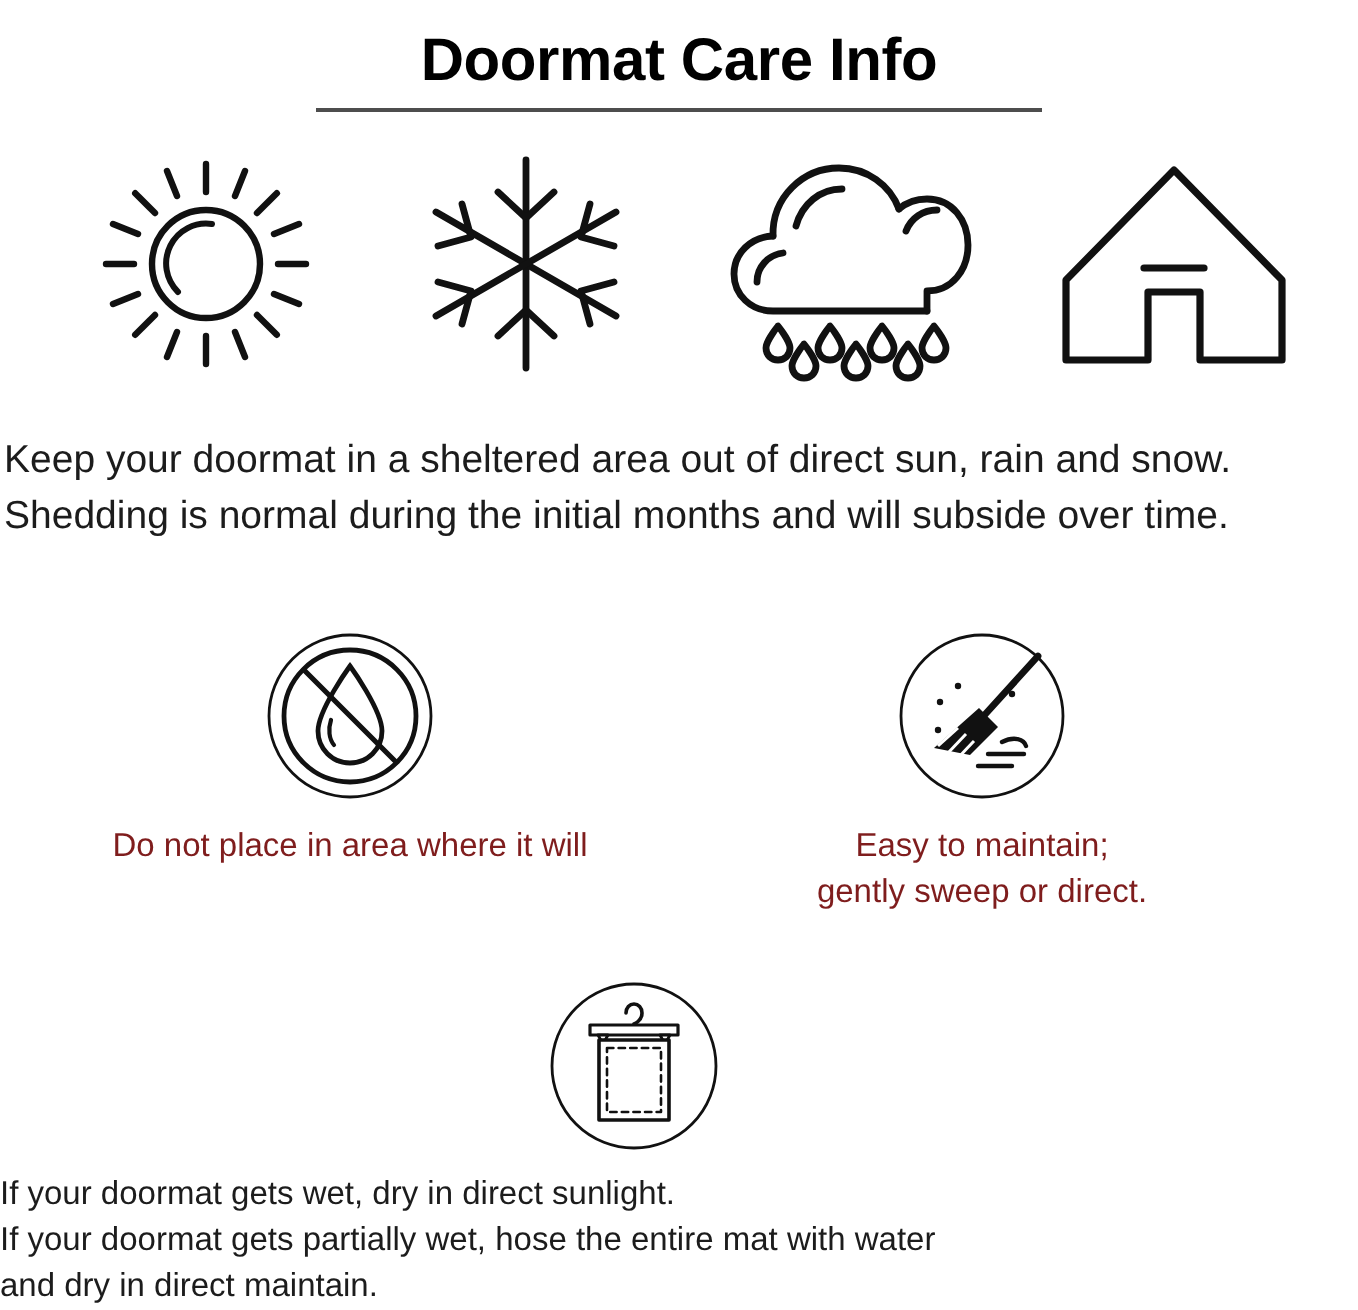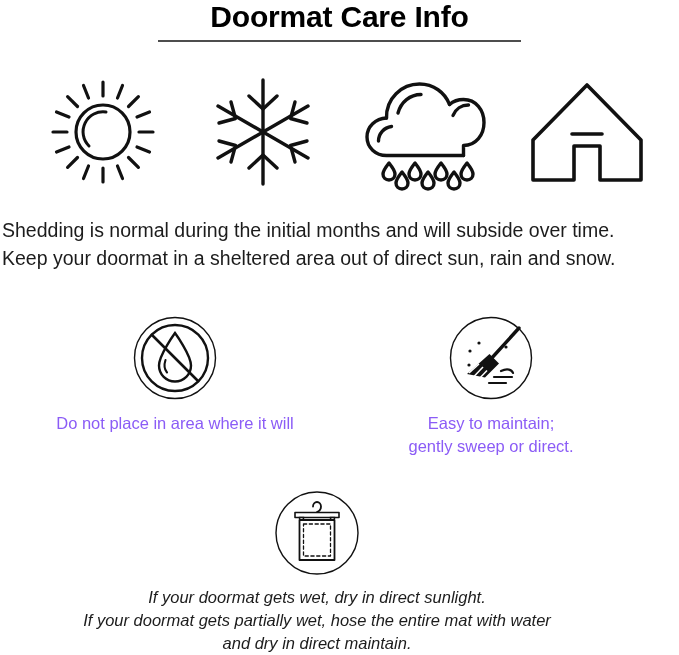--- a/index.html
+++ b/index.html
@@ -26,21 +26,21 @@
     text-align: center;
   }
   .page-title {
     font-family: "Liberation Sans", sans-serif;
     font-weight: bold;
     font-size: 30px;
     line-height: 34px;
     letter-spacing: -0.2px;
     color: #000000;
     margin: 0;
-    padding-top: 0;
+    padding-top: 14px;
   }
   .title-rule {
     width: 363px;
     height: 2px;
     background: #4d4d4d;
     margin: 6px auto 0 auto;
   }
 
   
   .icon-row {
@@ -97,33 +97,32 @@
   .col-right { left: 321px; }
   .circle-holder {
     height: 92px;
     display: flex;
     align-items: center;
     justify-content: center;
   }
   .caption {
     font-size: 16.5px;
     line-height: 23px;
-    color: #8b5cf6;
+    color: #7f1d1d;
     margin-top: 8px;
   }
   .caption .line { display: block; }
 
   
   .bottom-section {
     position: absolute;
     left: 0;
     top: 486px;
     width: 634px;
-    text-align: center;
-    font-style: italic;
+    text-align: left;
   }
   .bottom-circle-holder {
     height: 94px;
     display: flex;
     align-items: center;
     justify-content: center;
   }
   .bottom-caption {
     font-size: 16.5px;
     line-height: 23px;
@@ -225,22 +224,22 @@
       <svg width="118" height="112" viewBox="0 0 118 112" fill="none" stroke="#111111" stroke-width="3.6" stroke-linecap="round" stroke-linejoin="round">
         <path d="M5 64 L59 9 L113 64 L113 104 L72 104 L72 70 L46 70 L46 104 L5 104 Z"></path>
         <line x1="44" y1="58" x2="74" y2="58"></line>
       </svg>
     </span>
   </div>
 
 </div>
 
 <div class="intro-text">
+  <span class="line">Keep your doormat in a sheltered area out of direct sun, rain and snow.</span>
   <span class="line">Shedding is normal during the initial months and will subside over time.</span>
-  <span class="line">Keep your doormat in a sheltered area out of direct sun, rain and snow.</span>
 </div>
 
 <div class="pair-section">
 
   <div class="pair-col col-left">
     <div class="circle-holder">
       <span>
         <svg width="84" height="84" viewBox="0 0 84 84" fill="none" stroke="#111111" stroke-linecap="round">
           <circle cx="42" cy="42" r="40.5" stroke-width="1.4"></circle>
           <circle cx="42" cy="42" r="33" stroke-width="2.4"></circle>

